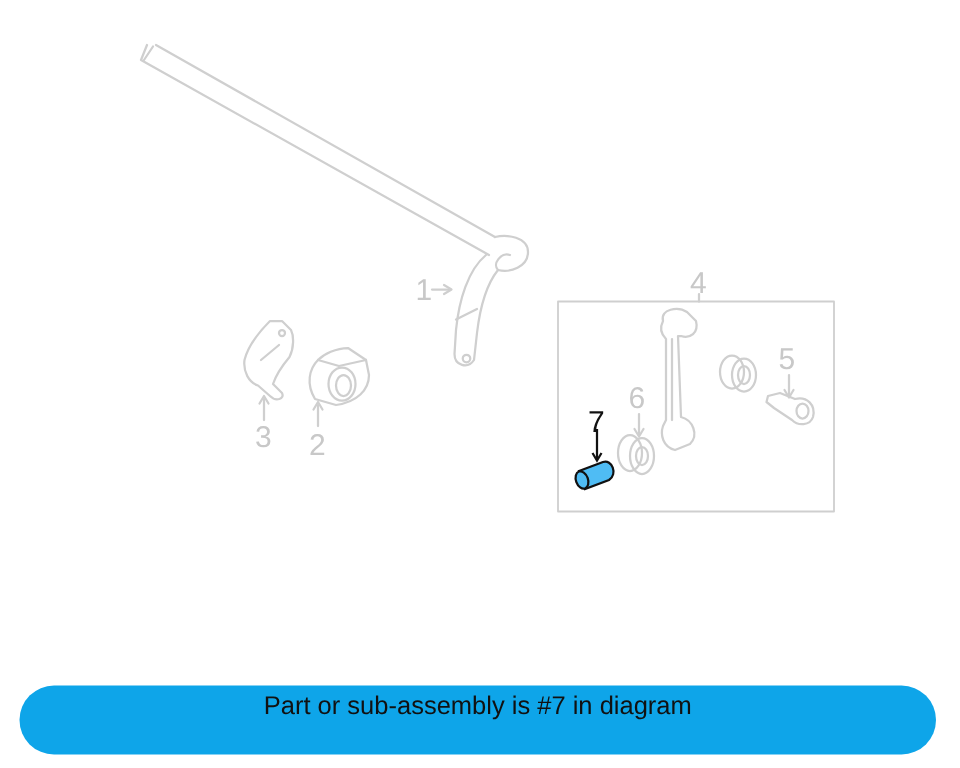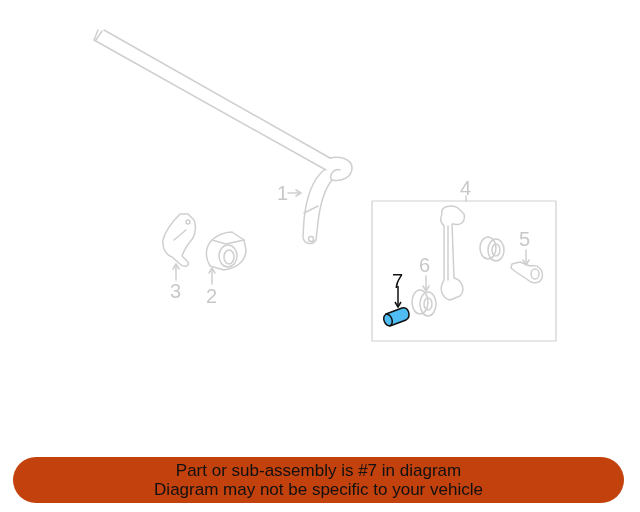--- a/index.html
+++ b/index.html
@@ -2,21 +2,21 @@
 <html><head>
   <meta charset="utf-8">
   <style>
     html, body { margin: 0; padding: 0; background: #ffffff; }
     body { width: 640px; height: 512px; position: relative; overflow: hidden; font-family: "Liberation Sans", sans-serif; }
     #diagram { position: absolute; left: 0; top: 0; width: 640px; height: 450px; }
     .callout { font-family: "Liberation Sans", sans-serif; font-size: 20px; fill: #c8c8c8; }
     .callout-active { fill: #111111; }
     .banner {
       position: absolute; left: 13px; top: 457px; width: 611px; height: 46px;
-      background: #c2410c; text-align: center; color: #111111;
+      background: #0ea5e9; text-align: center; color: #111111;
       font-size: 17px; line-height: 19px; padding-top: 4px; box-sizing: border-box; border-radius: 23px;
     }
     .banner div { white-space: nowrap; }
   </style>
 </head>
 <body>
 
 <svg id="diagram" viewBox="0 0 640 450" xmlns="http://www.w3.org/2000/svg">
   <g fill="none" stroke="#cfcfcf" stroke-width="1.5" stroke-linejoin="round" stroke-linecap="round">
 
@@ -91,14 +91,13 @@
   <text class="callout" x="206" y="303">2</text>
   <text class="callout" x="170" y="298">3</text>
   <text class="callout" x="460" y="195">4</text>
   <text class="callout" x="519" y="246">5</text>
   <text class="callout" x="419" y="272">6</text>
   <text class="callout callout-active" x="392" y="288">7</text>
 </svg>
 
 <div class="banner">
   <div>Part or sub-assembly is #7 in diagram</div>
-  <div>Diagram may not be specific to your vehicle</div>
 </div>
 
 </body></html>

